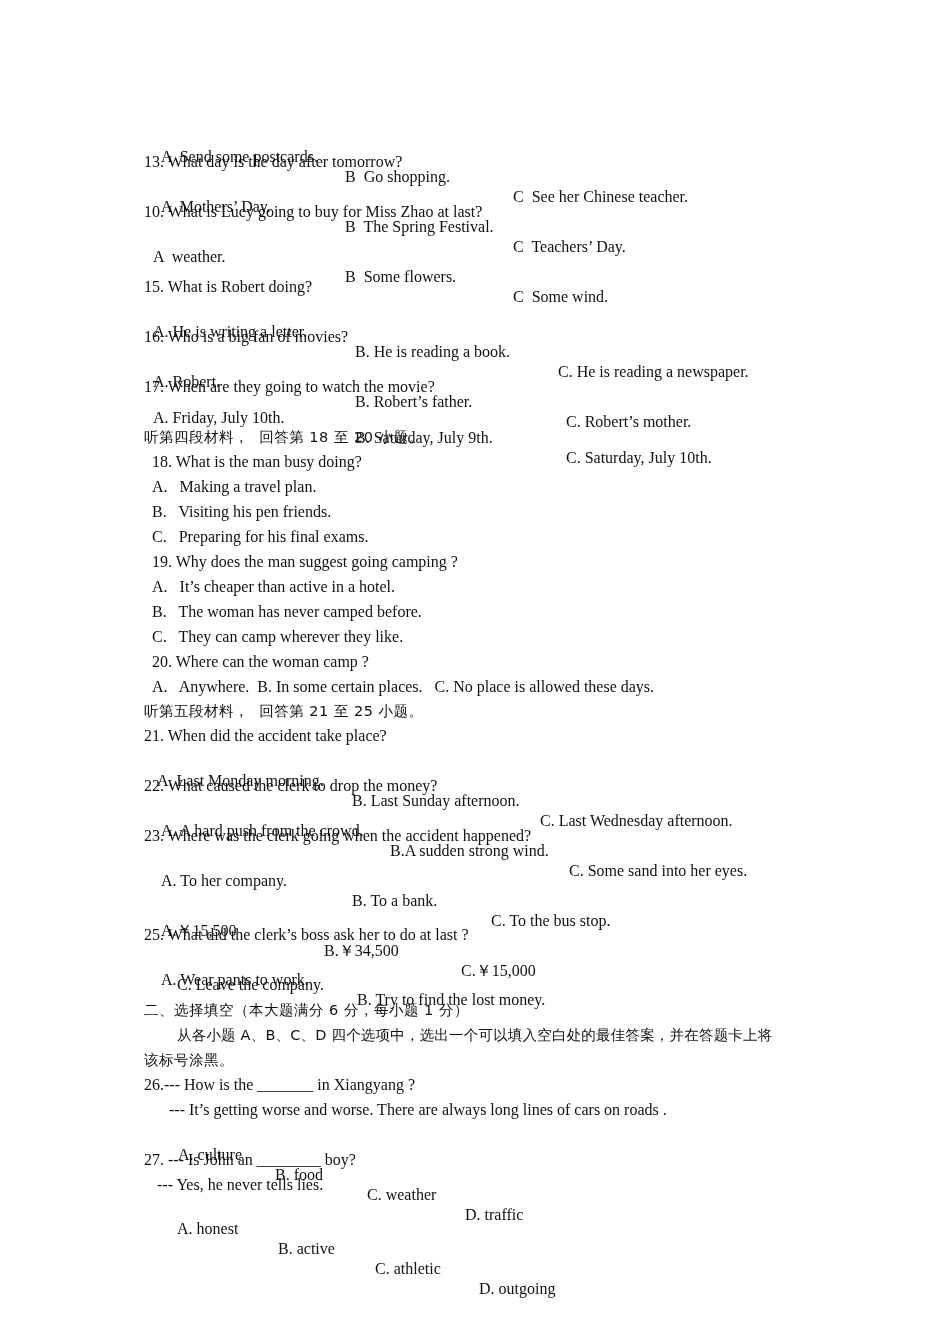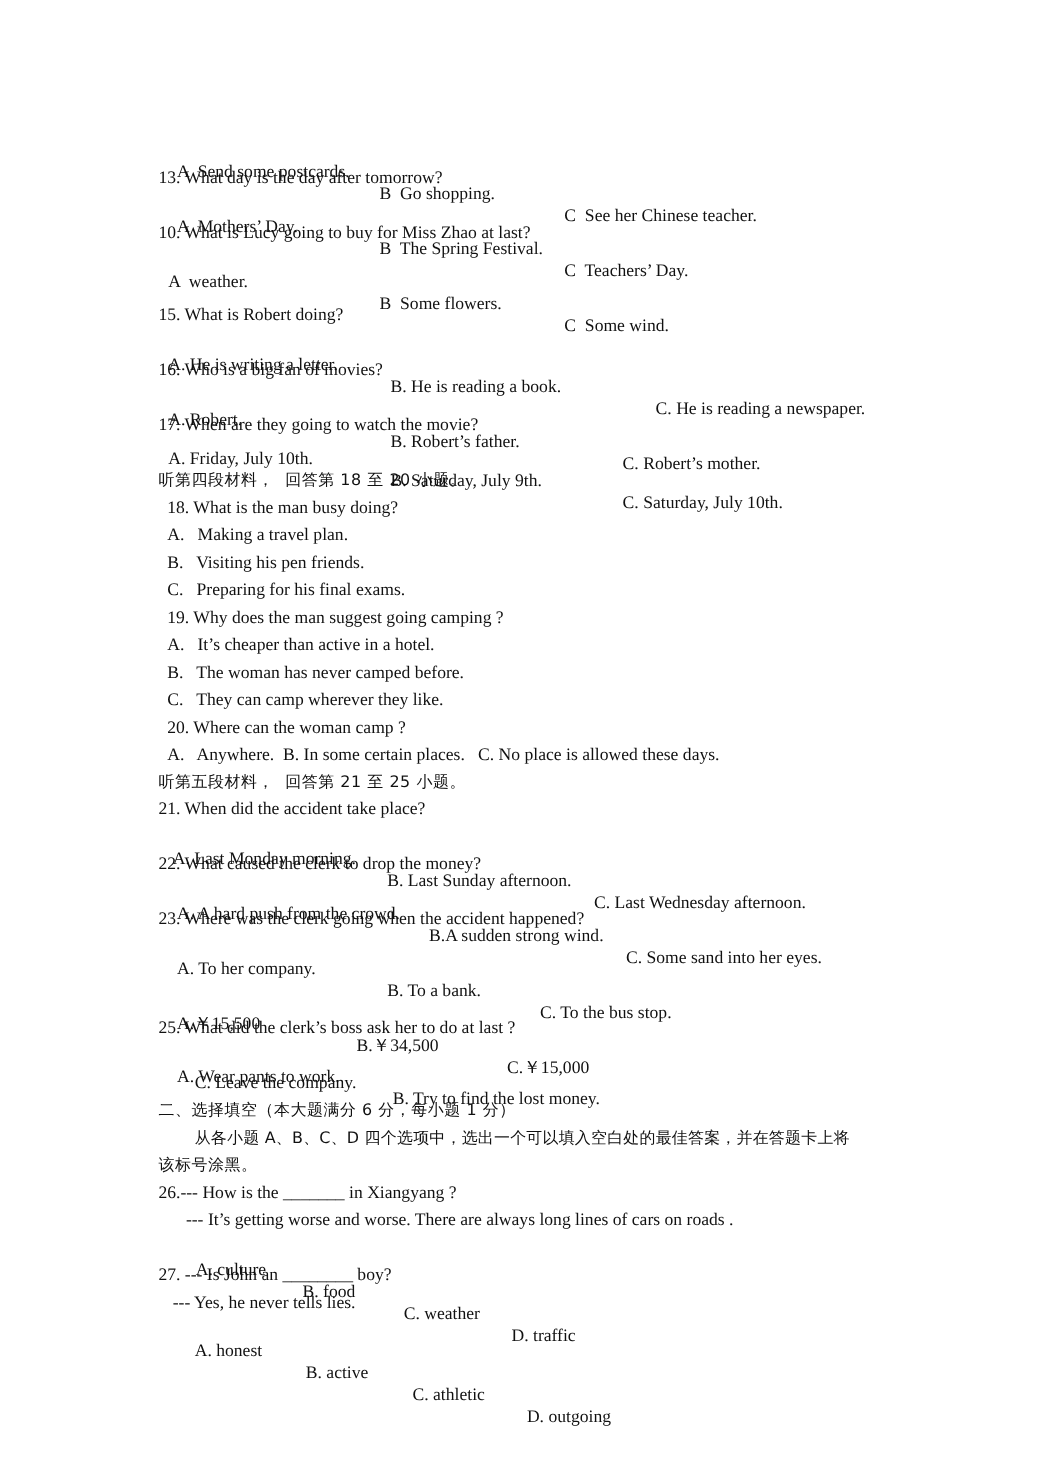--- a/index.html
+++ b/index.html
@@ -33,21 +33,21 @@
     <span class="opt" style="left:153px">A  weather.</span>
     <span class="opt" style="left:345px">B  Some flowers.</span>
     <span class="opt" style="left:513px">C  Some wind.</span>
   </div>
 
 
   <div class="line" style="top:277px;left:144px">15. What is Robert doing?</div>
   <div class="line" style="top:302px;left:0">
     <span class="opt" style="left:153px">A. He is writing a letter.</span>
     <span class="opt" style="left:355px">B. He is reading a book.</span>
-    <span class="opt" style="left:596px">C. He is reading a newspaper.</span>
+    <span class="opt" style="left:558px">C. He is reading a newspaper.</span>
   </div>
 
   <div class="line" style="top:327px;left:144px">16. Who is a big fan of movies?</div>
   <div class="line" style="top:352px;left:0">
     <span class="opt" style="left:153px">A. Robert.</span>
     <span class="opt" style="left:355px">B. Robert’s father.</span>
     <span class="opt" style="left:566px">C. Robert’s mother.</span>
   </div>
 
   <div class="line" style="top:377px;left:144px">17. When are they going to watch the movie?</div>

